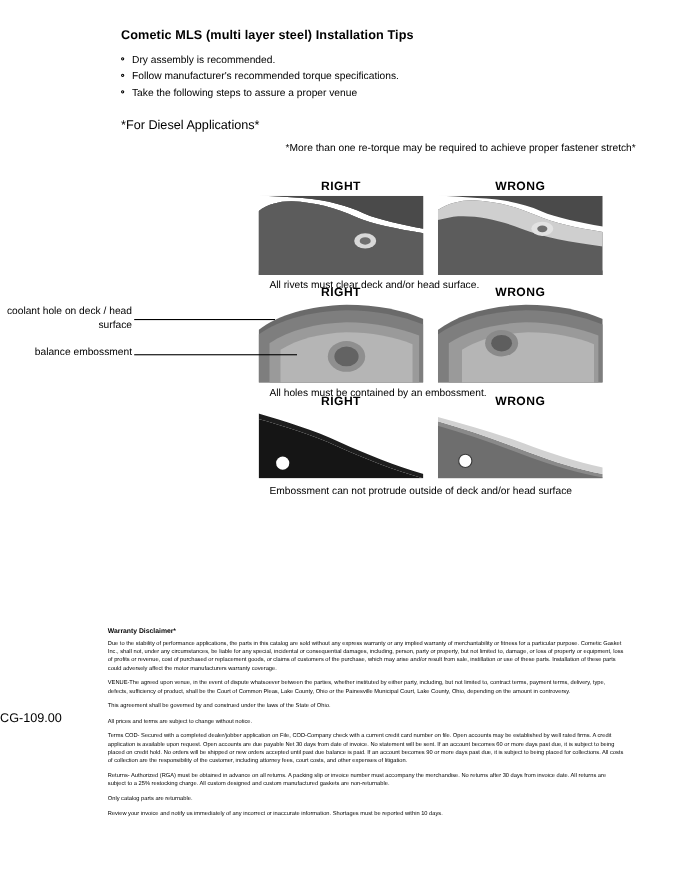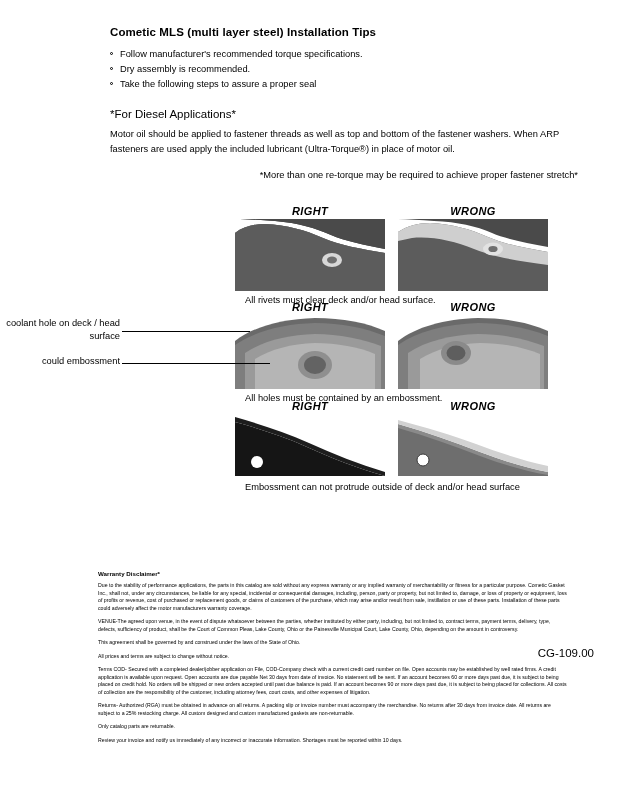--- a/index.html
+++ b/index.html
@@ -101,21 +101,20 @@
   .fig-label {
     font-size: 11px;
     font-weight: bold;
     text-align: center;
     letter-spacing: 0.4px;
     margin-bottom: 2px;
   }
   .pair {
     display: flex;
     gap: 13px;
-    font-style: italic;
   }
   .panel {
     width: 150px;
     height: 72px;
     position: relative;
     overflow: hidden;
     background: #fff;
     border: 0;
   }
   .panel svg { display: block; }
@@ -154,43 +153,42 @@
     font-size: 5.2px;
     line-height: 1.45;
     margin: 0 0 6px 0;
     text-align: left;
   }
   .doc-id {
     position: absolute;
     left: 0;
     right: 24px;
     bottom: 22px;
-    text-align: right;
+    text-align: left;
     font-size: 11.5px;
   }
 </style>
 </head>
 <body>
 
 <div class="page">
 
   <h1 class="title">Cometic MLS (multi layer steel) Installation Tips</h1>
 
   <ul class="bullets">
+    <li>Dry assembly is recommended.</li>
     <li>Follow manufacturer's recommended torque specifications.</li>
-    <li>Dry assembly is recommended.</li>
     <li>
-      <span>Take the following steps to assure a proper seal</span>
+      <span>Take the following steps to assure a proper venue</span>
       <ul class="subbullets">
       </ul>
     </li>
   </ul>
 
   <h2 class="section">*For Diesel Applications*</h2>
-  <p class="para">Motor oil should be applied to fastener threads as well as top and bottom of the fastener washers. When ARP fasteners are used apply the included lubricant (Ultra-Torque®) in place of motor oil.</p>
   <p class="note">*More than one re-torque may be required to achieve proper fastener stretch*</p>
 
   <div class="figures">
 
     <div class="fig-row" style="top:8px;">
       <div class="pair">
         <div class="head-col">
           <div class="fig-label">RIGHT</div>
           <div class="panel">
             <svg width="150" height="72" viewBox="0 0 150 72">
@@ -255,21 +253,21 @@
               <ellipse cx="58" cy="38" rx="9.5" ry="7.5" fill="#5e5e5e"></ellipse>
             </svg>
           </div>
         </div>
       </div>
       <div class="cap">All holes must be contained by an embossment.</div>
     </div>
 
     <div class="callout" style="left:-62px; top:120px; width:142px;">coolant hole on deck / head surface</div>
     <div class="leader" style="left:82px; top:134px; width:128px;"></div>
-    <div class="callout" style="left:-12px; top:158px; width:92px;">could embossment</div>
+    <div class="callout" style="left:-12px; top:158px; width:92px;">balance embossment</div>
     <div class="leader" style="left:82px; top:166px; width:148px;"></div>
 
     <div class="fig-row" style="top:203px;">
       <div class="pair">
         <div class="head-col">
           <div class="fig-label">RIGHT</div>
           <div class="panel" style="height:62px;">
             <svg width="150" height="62" viewBox="0 0 150 62">
               <rect x="0" y="0" width="150" height="62" fill="#ffffff"></rect>
               <path d="M0 0 H150 C120 6 92 14 68 24 C46 33 22 44 0 62 Z" fill="#ffffff"></path>

